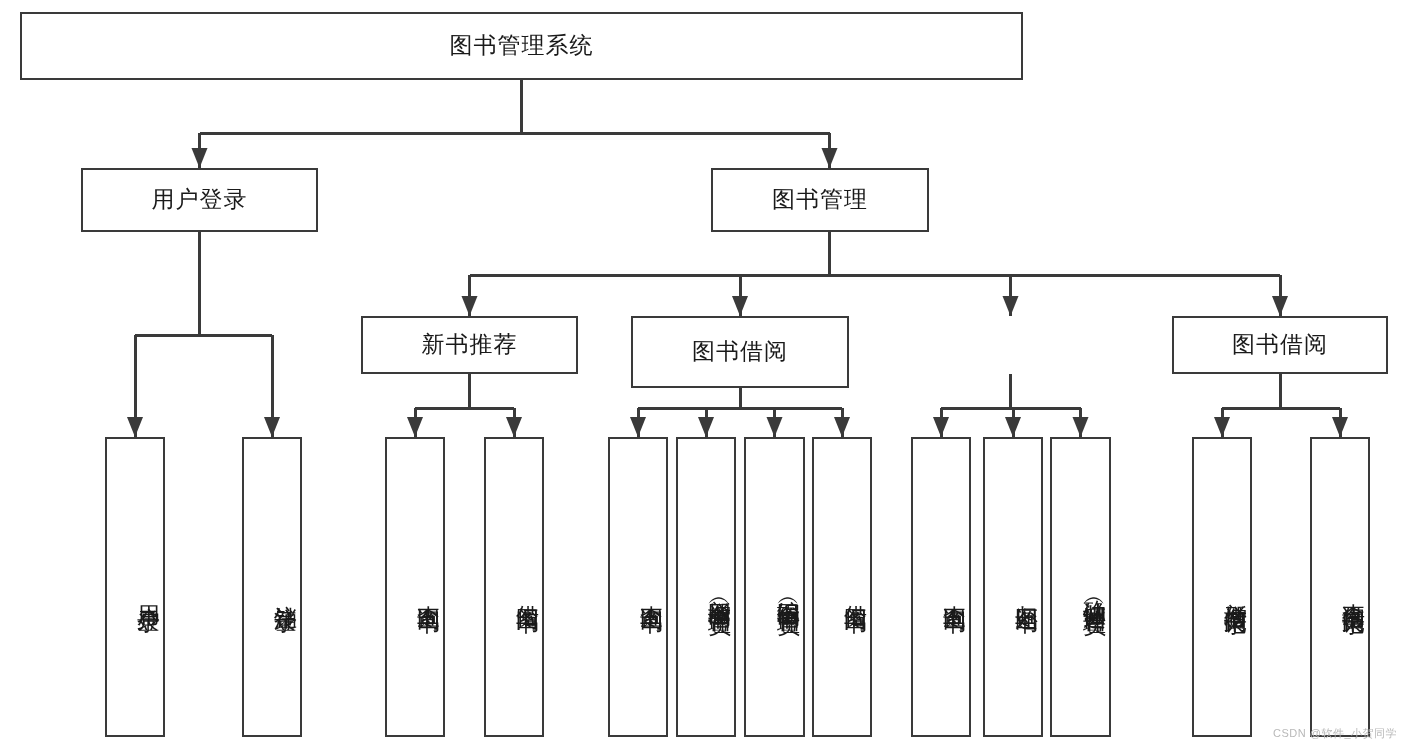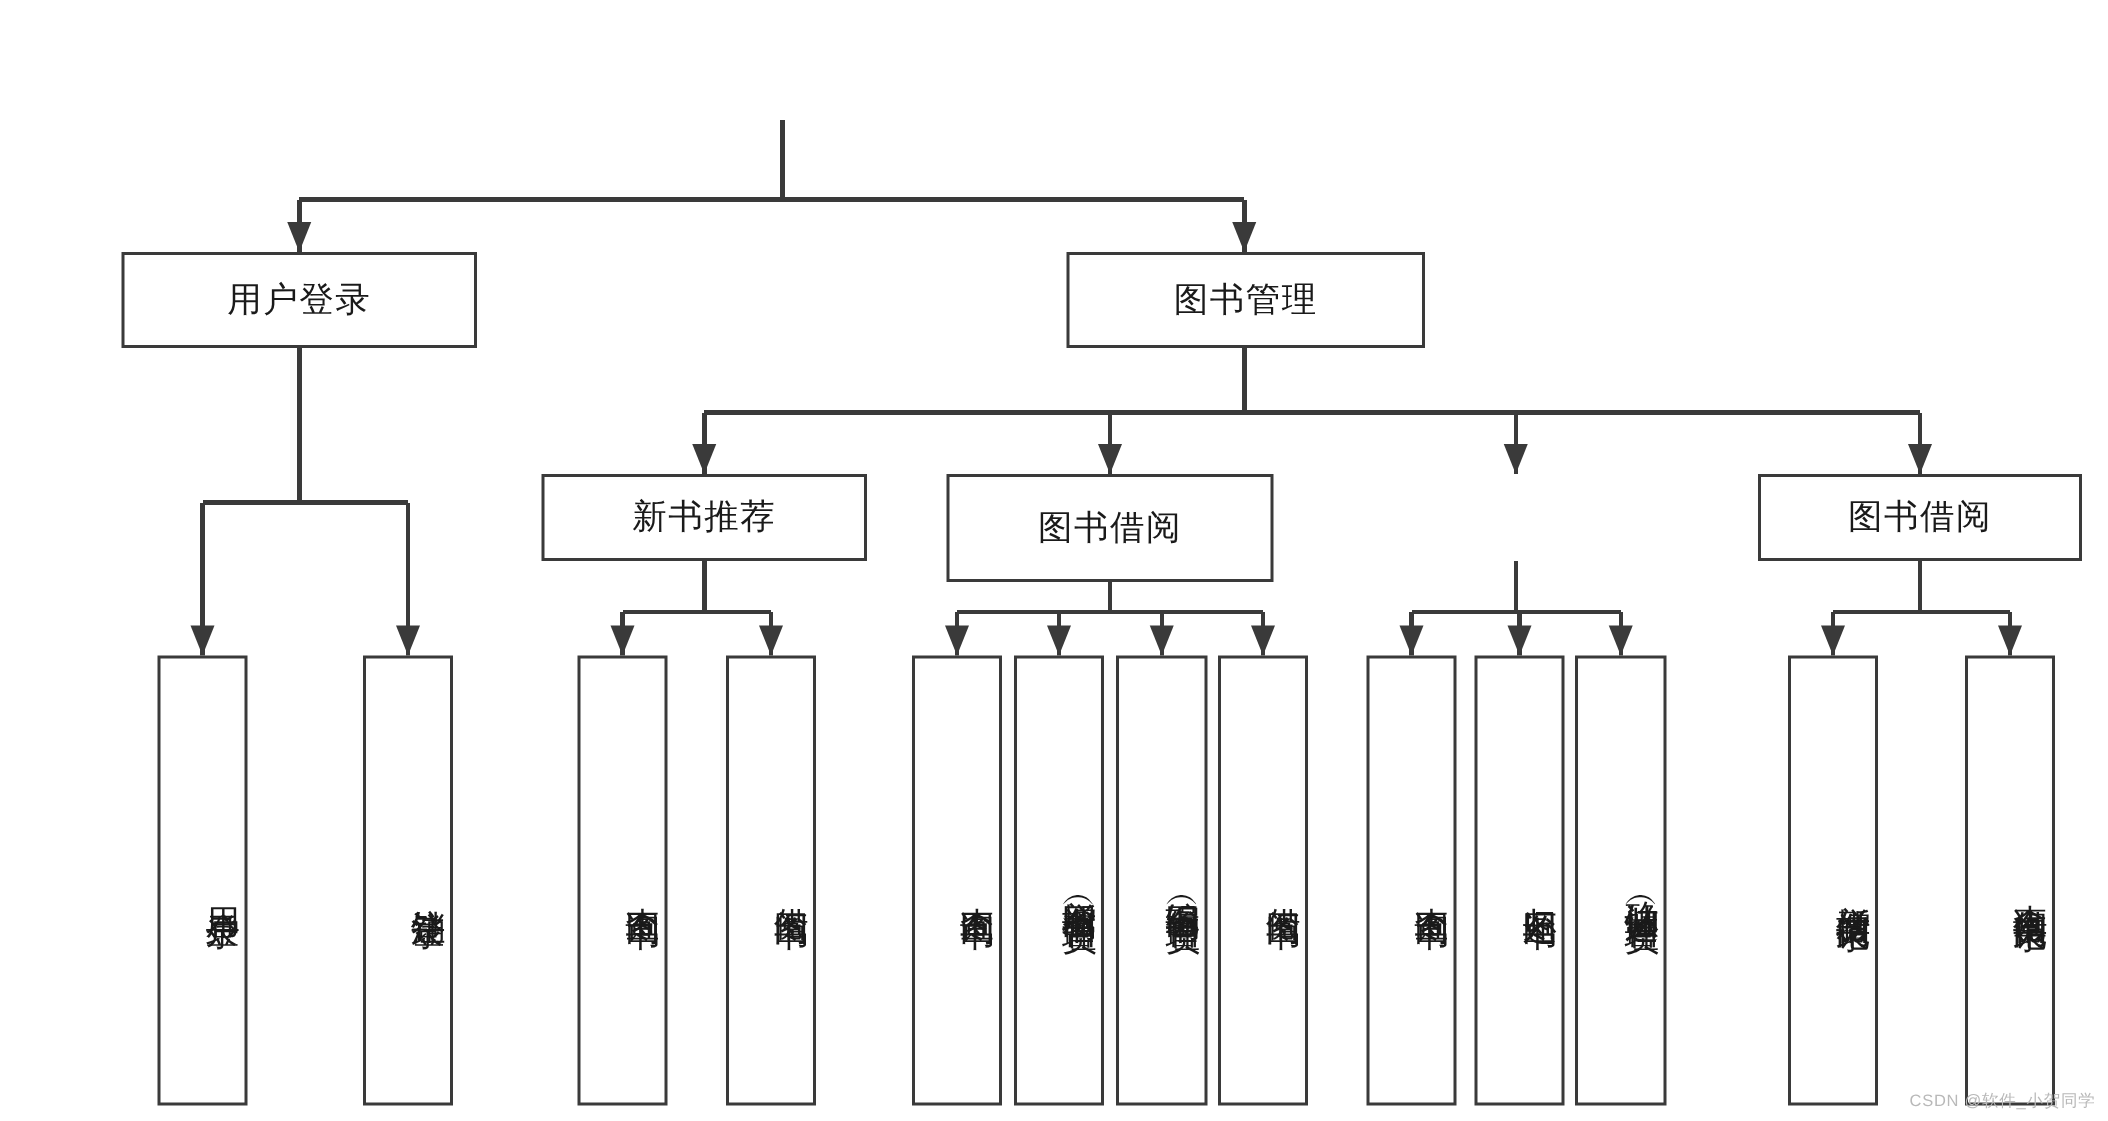--- a/index.html
+++ b/index.html
@@ -118,23 +118,24 @@
       <line x1="1080.5" y1="408" x2="1080.5" y2="437" stroke="#3a3a3a" stroke-width="3" shape-rendering="crispEdges"></line>
       <polygon points="1072.5,417 1088.5,417 1080.5,437" fill="#3a3a3a"></polygon>
       <line x1="1280" y1="374" x2="1280" y2="408" stroke="#3a3a3a" stroke-width="3" shape-rendering="crispEdges"></line>
       <line x1="1222" y1="408" x2="1340" y2="408" stroke="#3a3a3a" stroke-width="3" shape-rendering="crispEdges"></line>
       <line x1="1222" y1="408" x2="1222" y2="437" stroke="#3a3a3a" stroke-width="3" shape-rendering="crispEdges"></line>
       <polygon points="1214,417 1230,417 1222,437" fill="#3a3a3a"></polygon>
       <line x1="1340" y1="408" x2="1340" y2="437" stroke="#3a3a3a" stroke-width="3" shape-rendering="crispEdges"></line>
       <polygon points="1332,417 1348,417 1340,437" fill="#3a3a3a"></polygon>
     </svg>
 
+  <div class="node horiz" style="left: 20px; top: 12px; width: 1003px; height: 68px;">图书管理系统</div>
 
   <div class="node horiz" style="left: 81px; top: 168px; width: 237px; height: 64px;">用户登录</div>
-  <div class="node horiz" style="left: 711px; top: 168px; width: 239px; height: 64px;">图书管理</div>
+  <div class="node horiz" style="left: 711px; top: 168px; width: 218px; height: 64px;">图书管理</div>
 
   <div class="node horiz" style="left: 361px; top: 316px; width: 217px; height: 58px;">新书推荐</div>
   <div class="node horiz" style="left: 631px; top: 316px; width: 218px; height: 72px;">图书借阅</div>
   <div class="node horiz" style="left: 1172px; top: 316px; width: 216px; height: 58px;">图书借阅</div>
 
   <div class="node vert" style="left: 105px; top: 437px; width: 60px; height: 300px;">
       <span class="vtext">用户登录</span>
     </div>
   <div class="node vert" style="left: 242px; top: 437px; width: 60px; height: 300px;">
       <span class="vtext">注销登录</span>

